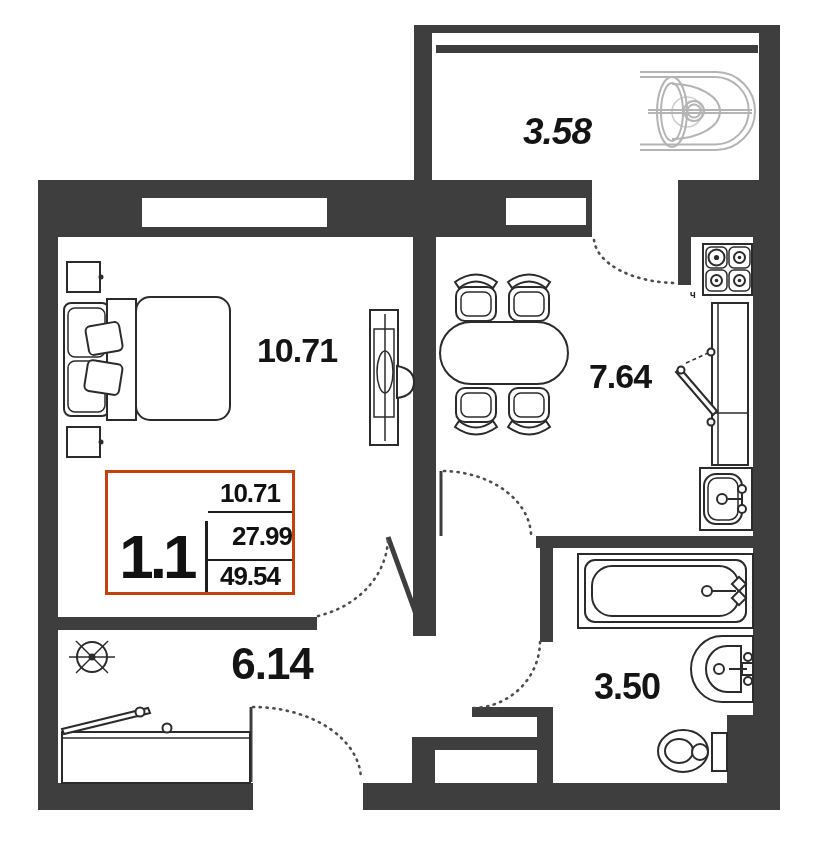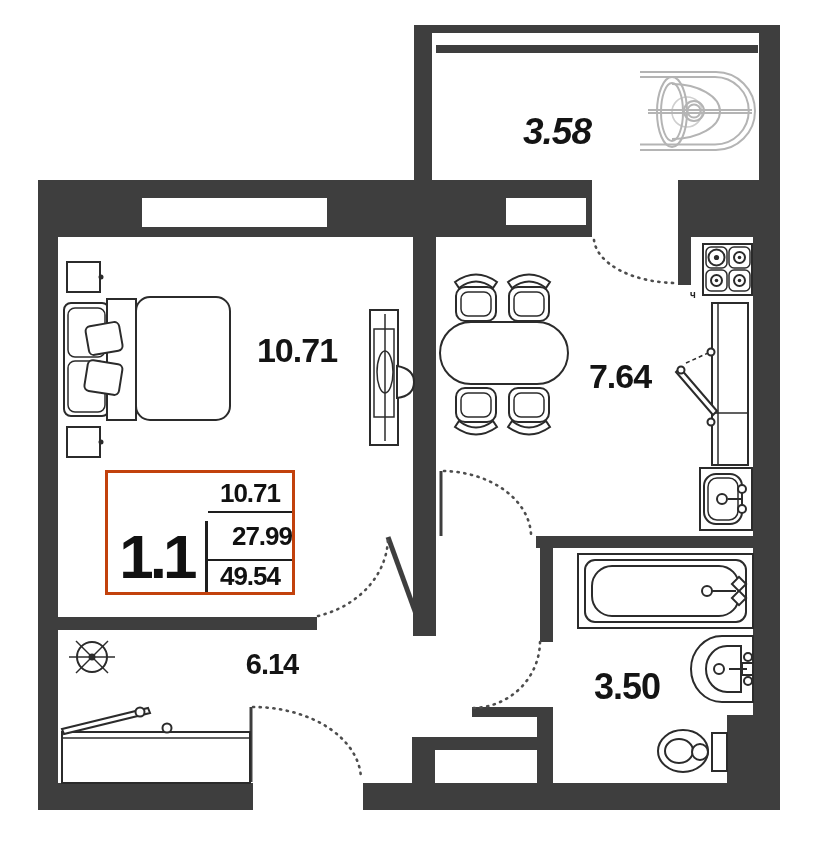--- a/index.html
+++ b/index.html
@@ -17,21 +17,21 @@
   .fd{fill:var(--line,#2b2b2b);stroke:none;}
   .lt{fill:none;stroke:var(--light,#b4b4b4);stroke-width:2;}
   .lt2{fill:none;stroke:#cfcfcf;stroke-width:1.6;}
   .lbl{
     position:absolute;transform:translate(-50%,-50%);
     font-weight:700;color:var(--text,#141414);white-space:nowrap;letter-spacing:-1px;
   }
   .lbl-balcony{left:557px;top:132px;font-size:37px;font-style:italic;}
   .lbl-bedroom{left:297px;top:350px;font-size:34px;}
   .lbl-kitchen{left:620px;top:376px;font-size:34px;}
-  .lbl-hallway{left:272px;top:664px;font-size:29px;}
+  .lbl-hallway{left:272px;top:664px;font-size:44px;}
   .lbl-bathroom{left:627px;top:687px;font-size:36px;}
   .legend{
     position:absolute;left:105px;top:470px;width:190px;height:125px;
     border:3px solid #c2410c;background:#fff;box-sizing:border-box;display:flex;align-items:flex-end;
   }
   .legend-unit{
     width:105px;border-right:3px solid #1e1e1e;display:flex;align-items:center;justify-content:center;
     font-size:62px;font-weight:700;letter-spacing:-4px;color:#111;
   }
   .legend-col{flex:1;display:flex;flex-direction:column;}

